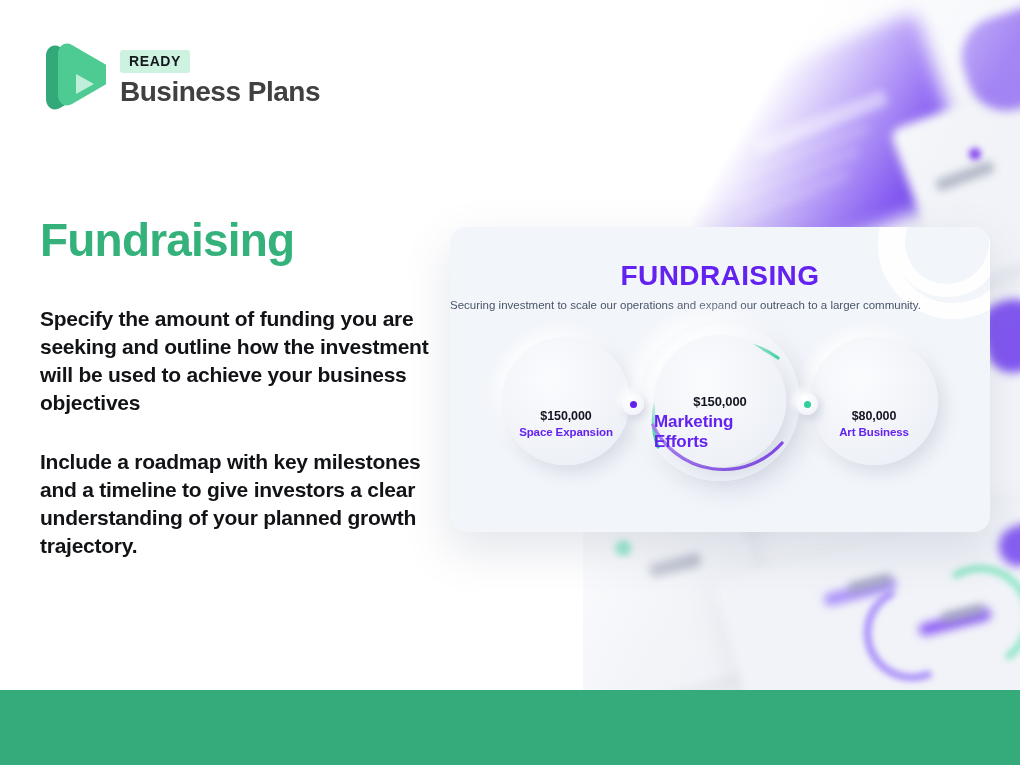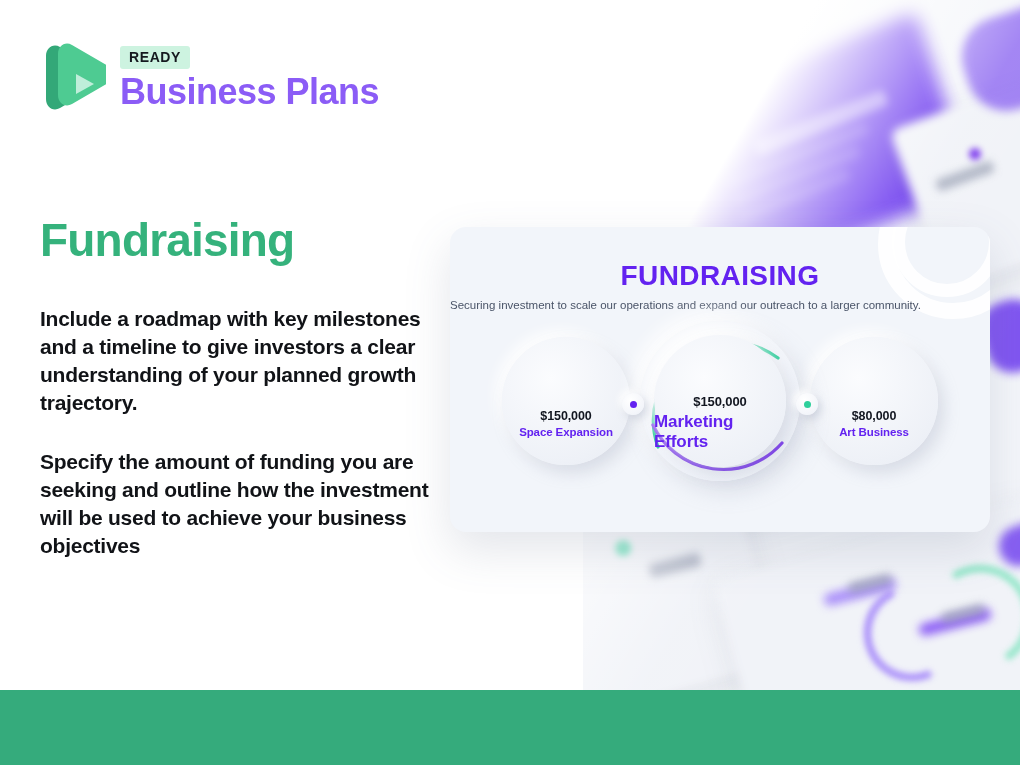--- a/index.html
+++ b/index.html
@@ -84,23 +84,23 @@
     background:#cdf3e0;
     color:#15191f;
     font-size:14px;
     font-weight:700;
     letter-spacing:.6px;
     padding:3px 9px 4px 9px;
     border-radius:3px;
     width:max-content;
   }
   .brand-name{
-    font-size:36px;
+    font-size:28px;
     font-weight:800;
-    color:#8b5cf6;
+    color:#404040;
     letter-spacing:-.5px;
     line-height:1.05;
   }
 
   
   .headline{
     position:absolute; left:40px; top:215px;
     font-size:46px; font-weight:800; color:#35b27c;
     letter-spacing:-.8px; line-height:1.1;
   }
@@ -255,22 +255,22 @@
     </div>
     <div class="logo-text">
       <span class="ready-badge">READY</span>
       <span class="brand-name">Business Plans</span>
     </div>
   </div>
 
   <h1 class="headline">Fundraising</h1>
 
   <div class="body-copy">
+    <p>Specify the amount of funding you are seeking and outline how the investment will be used to achieve your business objectives</p>
     <p>Include a roadmap with key milestones and a timeline to give investors a clear understanding of your planned growth trajectory.</p>
-    <p>Specify the amount of funding you are seeking and outline how the investment will be used to achieve your business objectives</p>
   </div>
 </div>
 
 <div class="fund-card">
   <div class="card-deco-ring r1"></div>
   <div class="card-deco-ring r2"></div>
 
   <div class="card-inner">
     <div class="card-title">FUNDRAISING</div>
     <div class="card-sub">Securing investment to scale our operations and expand our outreach to a larger community.</div>

